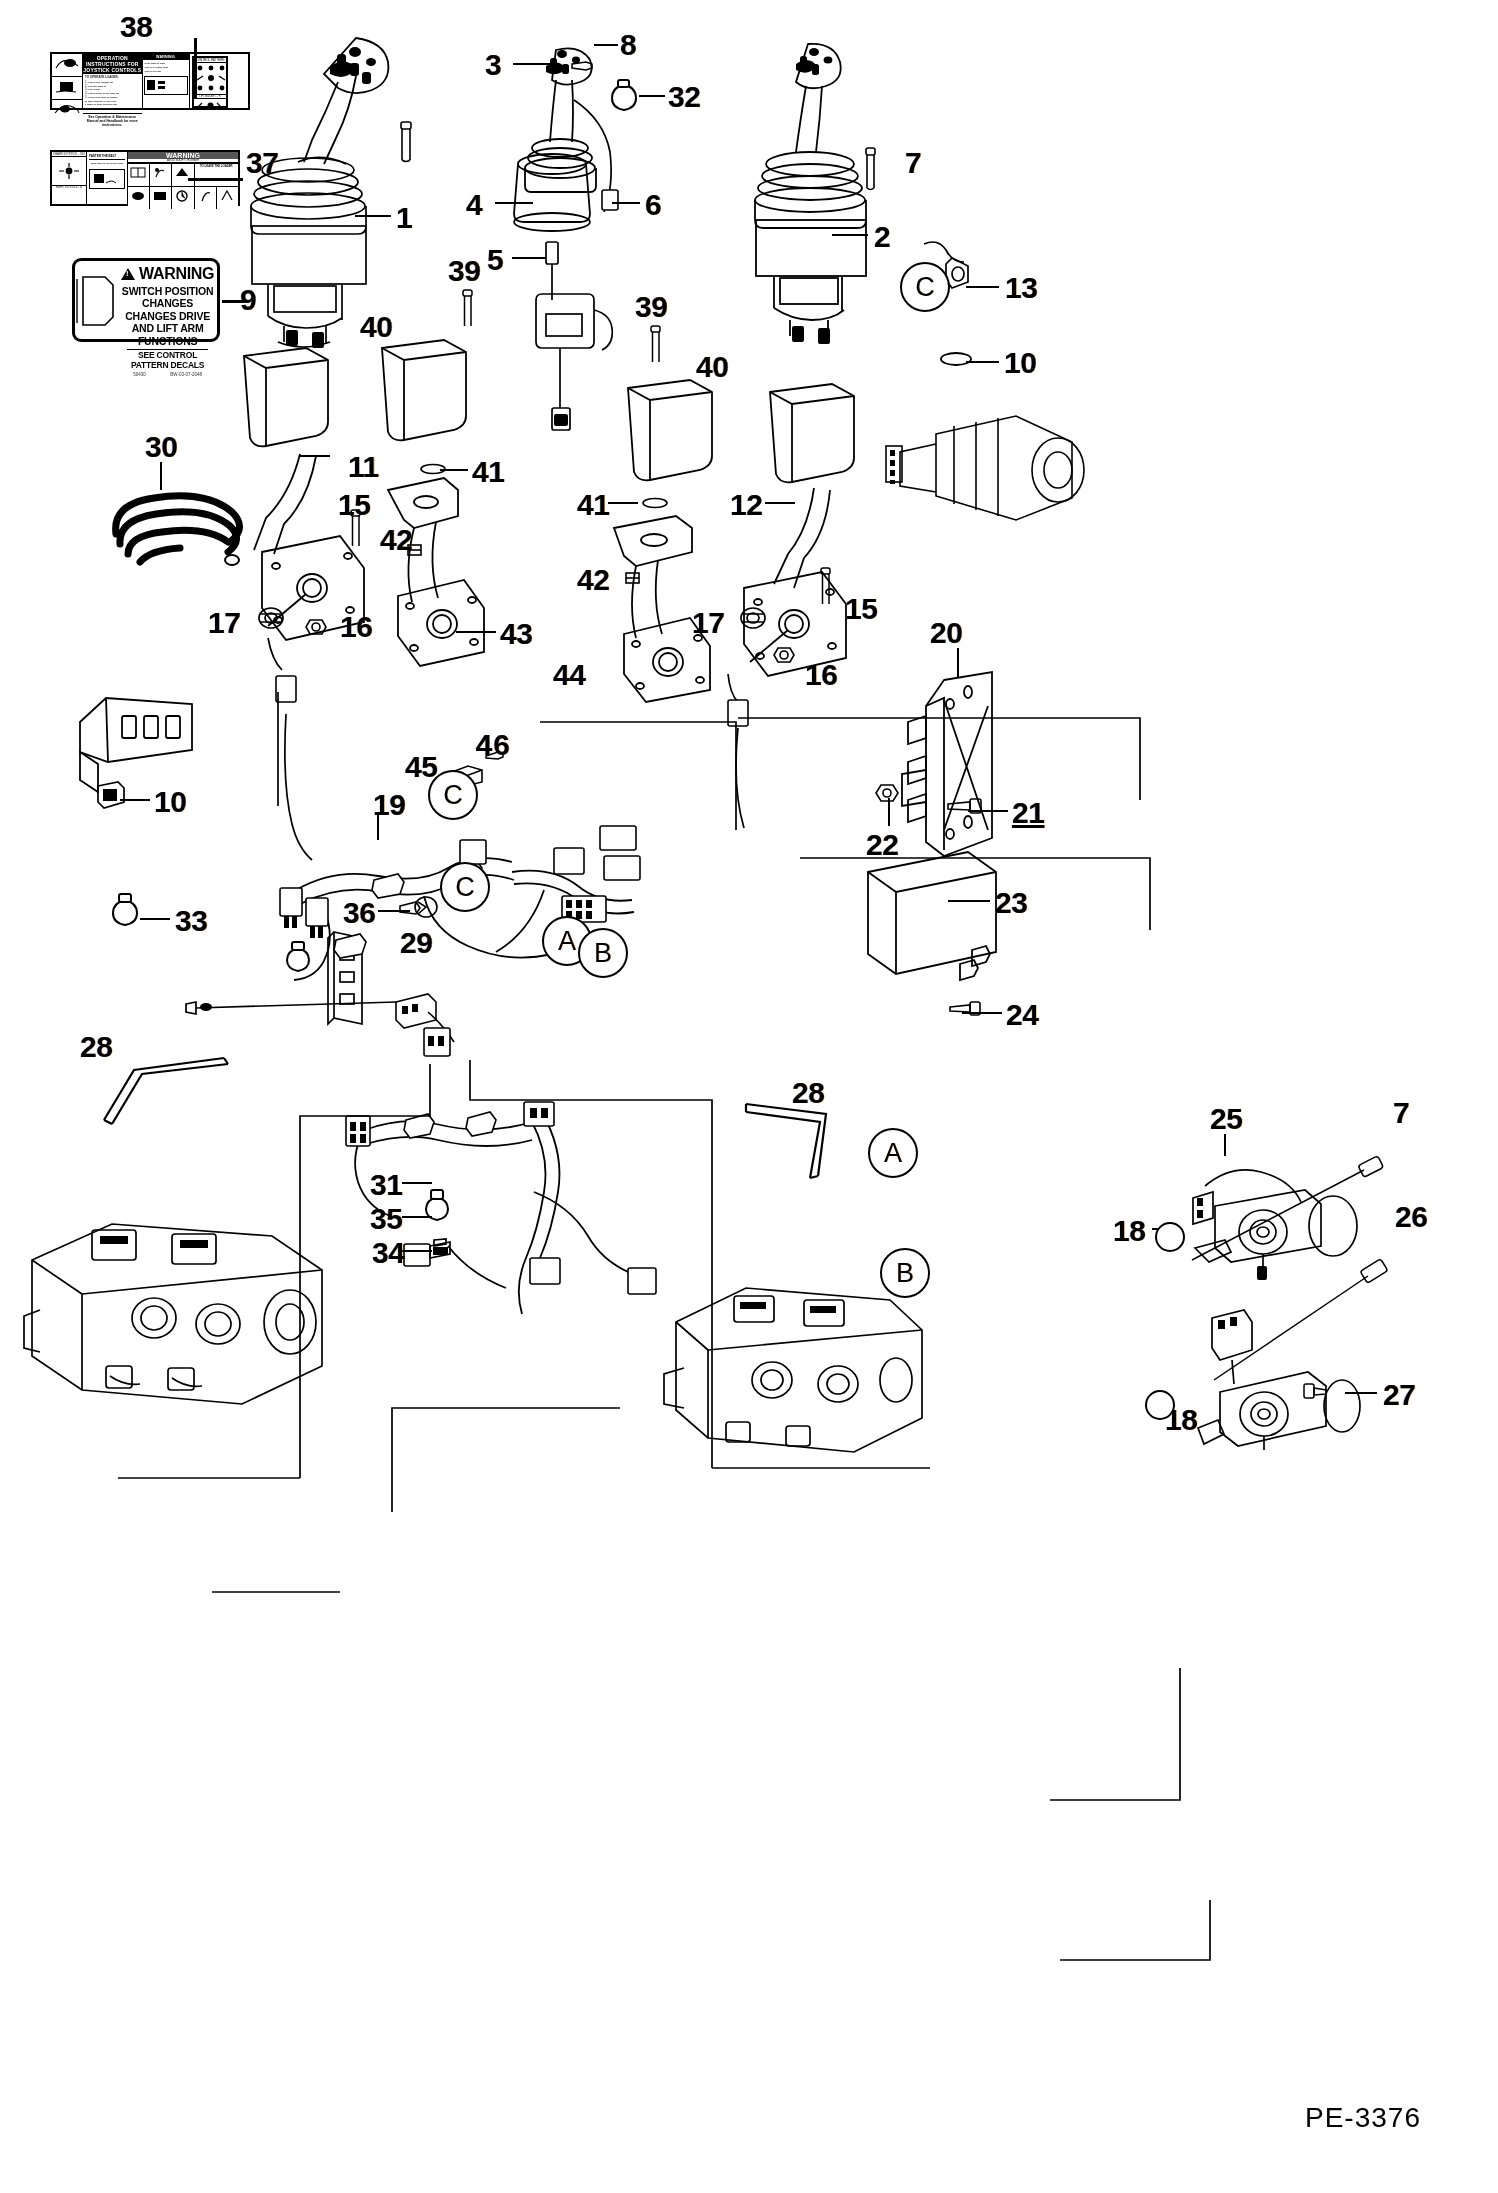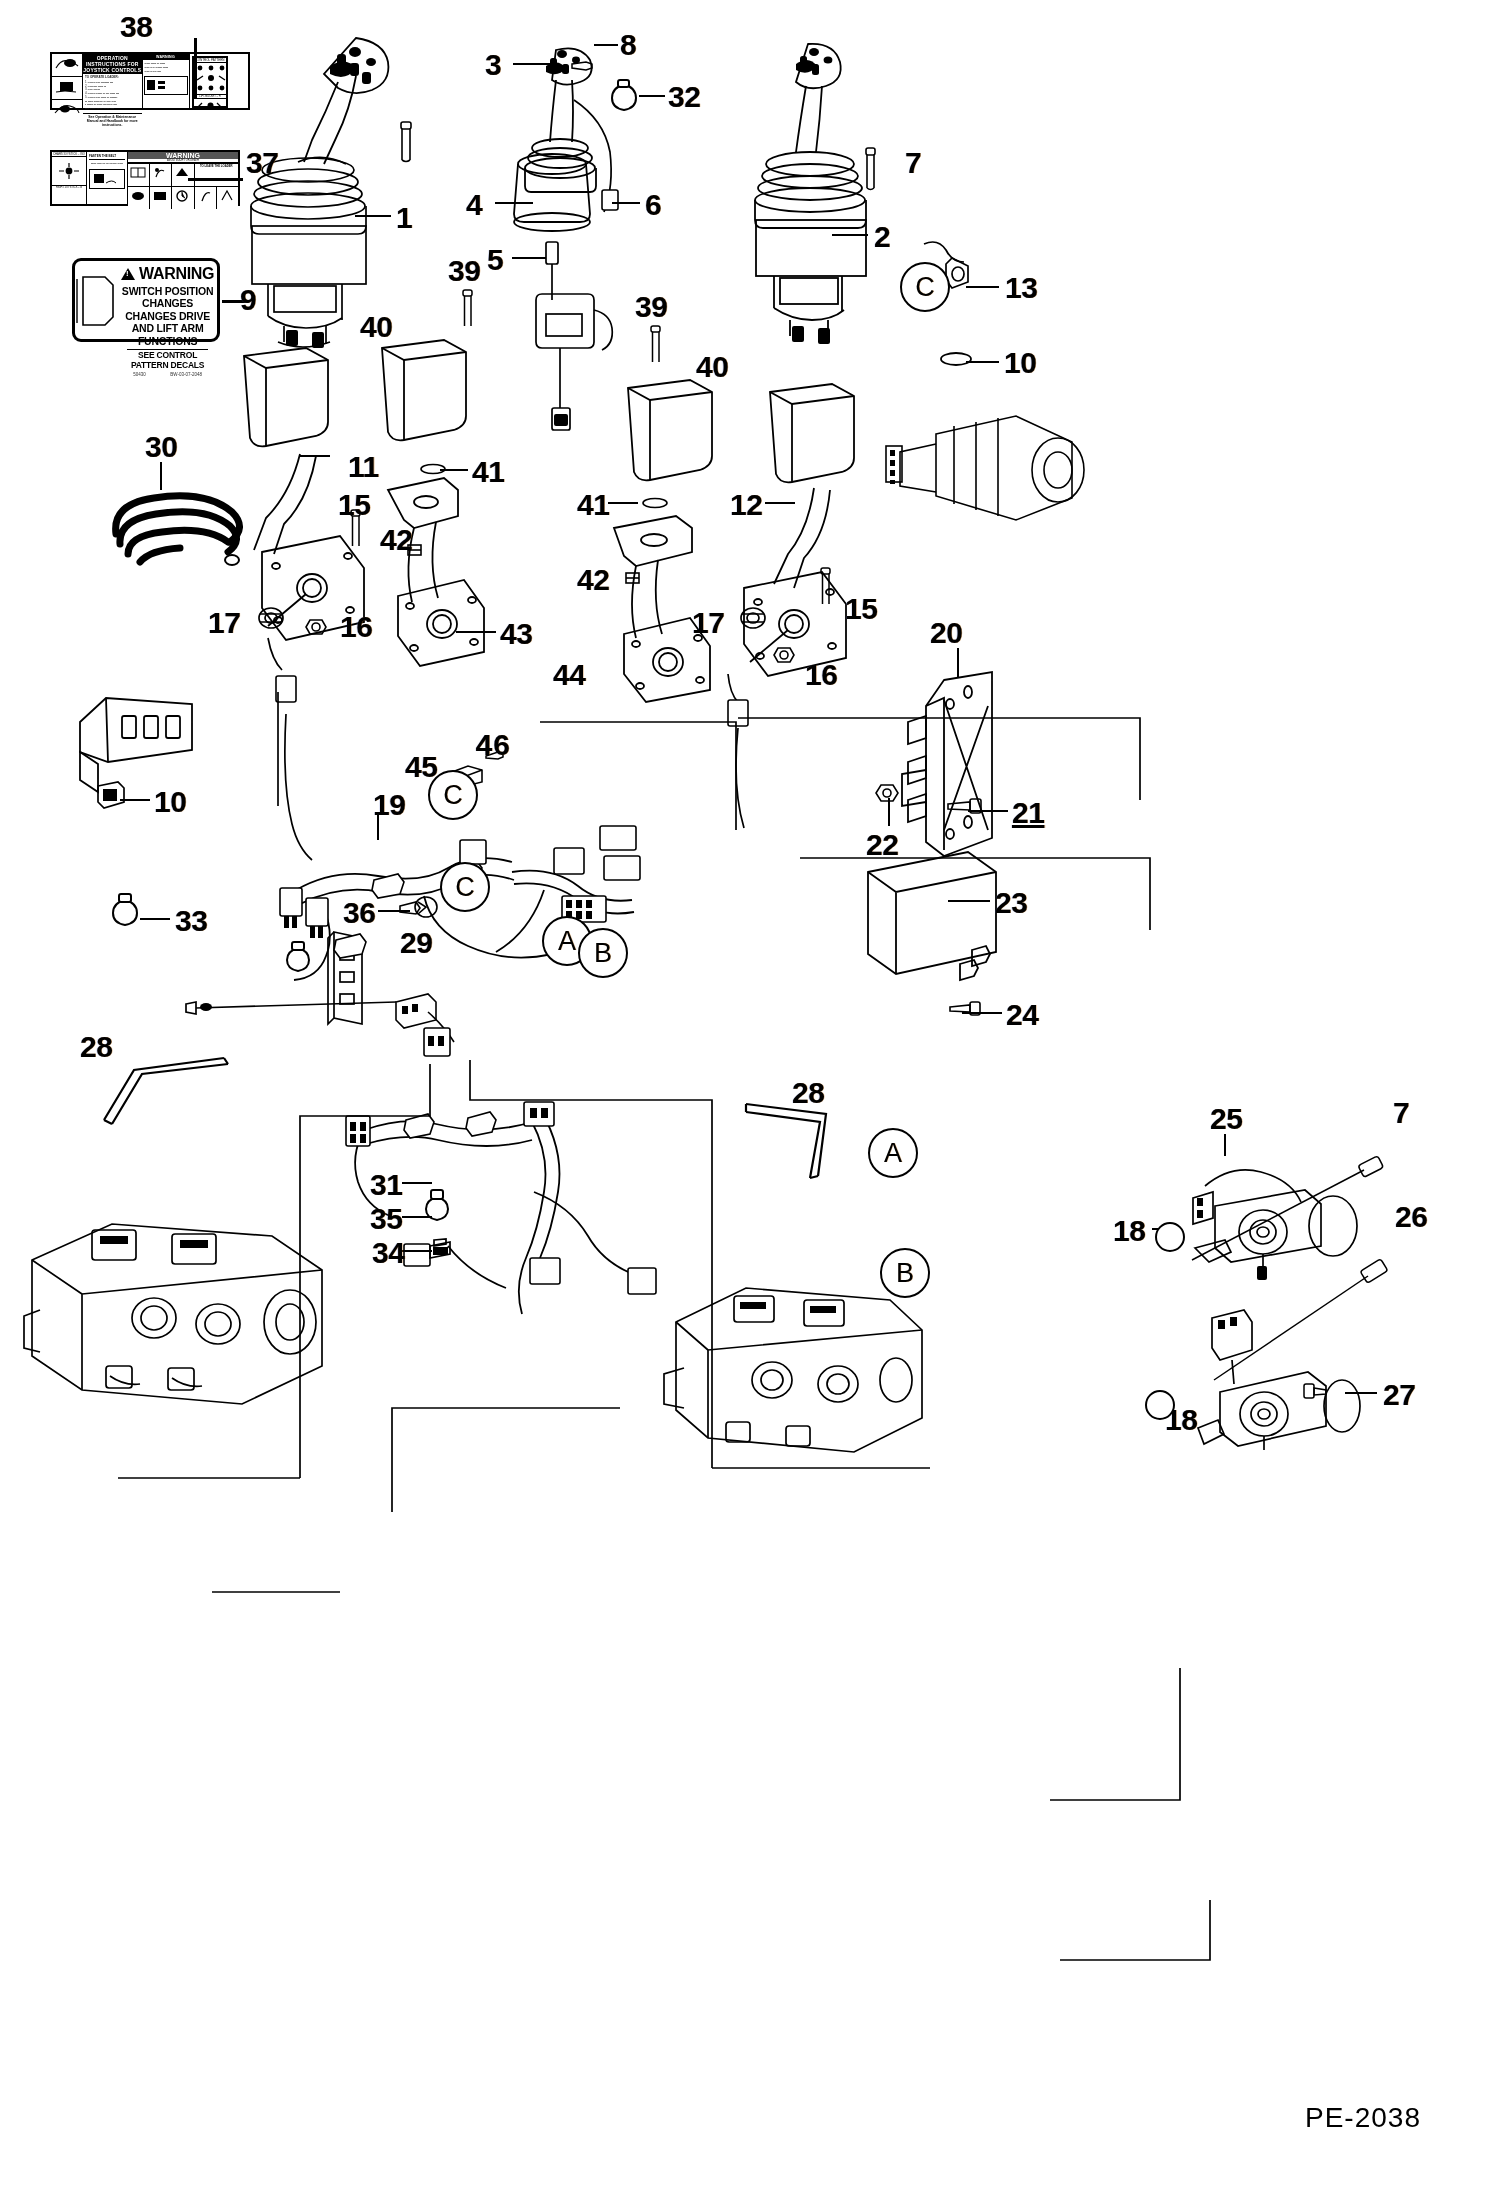--- a/index.html
+++ b/index.html
@@ -1224,15 +1224,15 @@
       <div class="circ" style="left: 428px; top: 770px;">C</div>
       <div class="circ" style="left: 440px; top: 862px;">C</div>
       <div class="circ" style="left: 542px; top: 916px;">A</div>
       <div class="circ" style="left: 578px; top: 928px;">B</div>
       <div class="circ" style="left: 868px; top: 1128px;">A</div>
       <div class="circ" style="left: 880px; top: 1248px;">B</div>
       <div class="dot" style="left: 1155px; top: 1222px;"></div>
       <div class="dot" style="left: 1145px; top: 1390px;"></div>
     </div>
 
-  <div id="pageid" style="left: 1305px; top: 2102px;">PE-2038</div>
+  <div id="pageid" style="left: 1305px; top: 2102px;">PE-3376</div>
 
 </div>
 
 </body></html>

